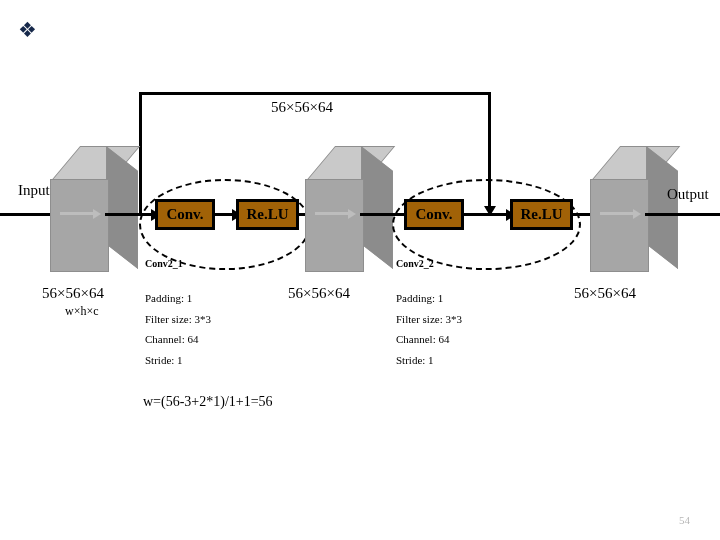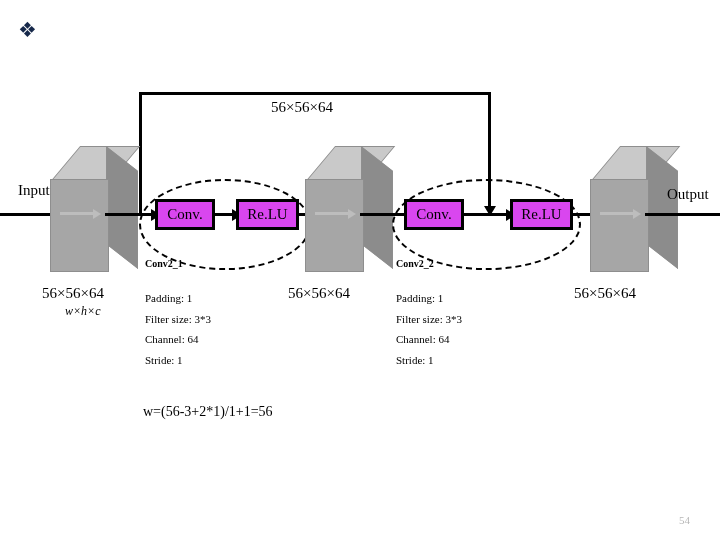--- a/index.html
+++ b/index.html
@@ -98,27 +98,27 @@
     bottom: -9px;
     left: -4.5px;
     border-top: 10px solid #000000;
     border-left: 6px solid transparent;
     border-right: 6px solid transparent;
   }
 
   
   .opbox {
     position: absolute;
-    background: #d946ef;
+    background: #a16207;
     border: 3px solid #000000;
     display: flex;
     align-items: center;
     justify-content: center;
     font-size: 15px;
-    font-weight: normal;
+    font-weight: bold;
     color: #000000;
     box-sizing: border-box;
   }
 
   
   .dashed-ellipse {
     position: absolute;
     border: 2.5px dashed #000000;
     border-radius: 50%;
     background: transparent;
@@ -126,21 +126,21 @@
 
   
   .lbl {
     position: absolute;
     color: #000000;
     white-space: nowrap;
   }
   .lbl-plain { font-size: 15px; }
   .lbl-dim   { font-size: 14px; }
   .lbl-bold  { font-size: 10px; font-weight: bold; }
-  .lbl-ital  { font-size: 12px; font-style: italic; }
+  .lbl-ital  { font-size: 12px; }
 
   .param-list {
     position: absolute;
     font-size: 11px;
     line-height: 20.5px;
     color: #000000;
     white-space: nowrap;
   }
 
   #page-number {
@@ -234,17 +234,17 @@
     <div class="blk-top" style="left:0px; top:0px; width:58px; height:34px; transform:skewX(-40deg); transform-origin:bottom left;"></div>
     <div class="blk-side" style="left:56px; top:0px; width:30px; height:96px; transform:skewY(38deg); transform-origin:top left;"></div>
     <div class="blk-front" style="left:0px; top:33px; width:57px; height:91px;"></div>
     <div class="blk-inner-arrow" style="left:10px; top:66px; width:34px;"></div>
   </div>
   <div class="lbl lbl-plain" style="left:574px; top:285px;">56×56×64</div>
 
   <div class="hline" style="left:645px; top:213px; width:75px;"></div>
   <div class="lbl lbl-plain" style="left:667px; top:186px;">Output</div>
 
-  <div class="lbl lbl-dim" style="left:143px; top:404px;">w=(56-3+2*1)/1+1=56</div>
+  <div class="lbl lbl-dim" style="left:143px; top:394px;">w=(56-3+2*1)/1+1=56</div>
 
   <div id="page-number">54</div>
 
 </div>
 
 </body></html>

